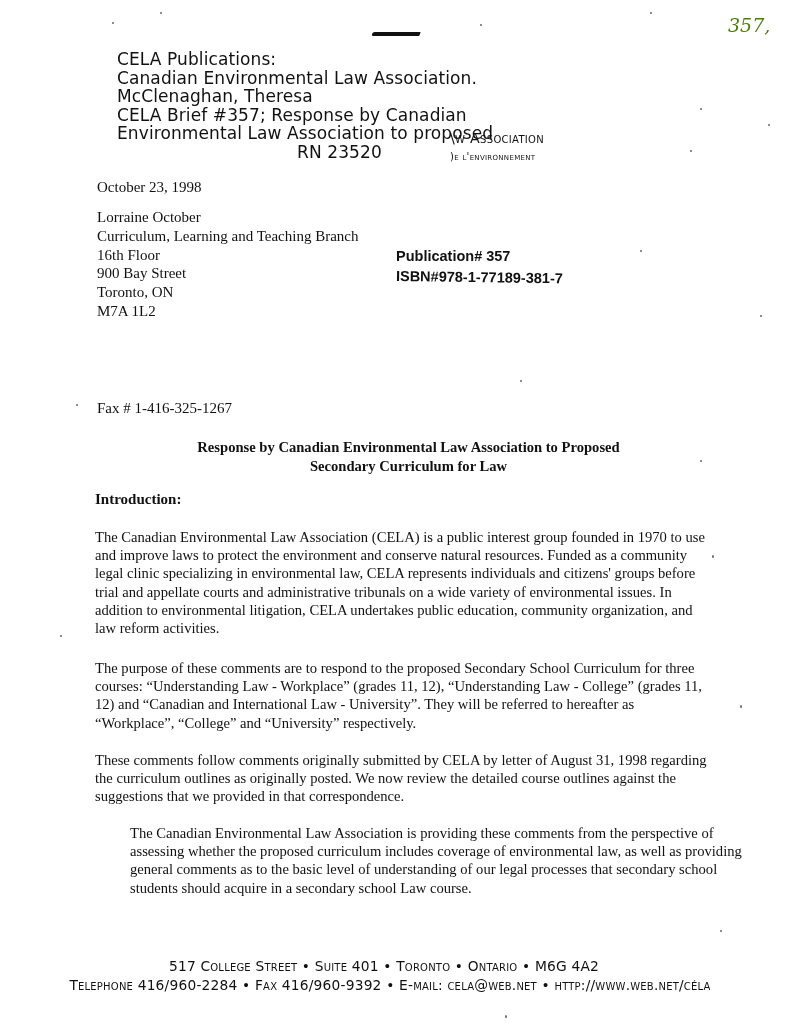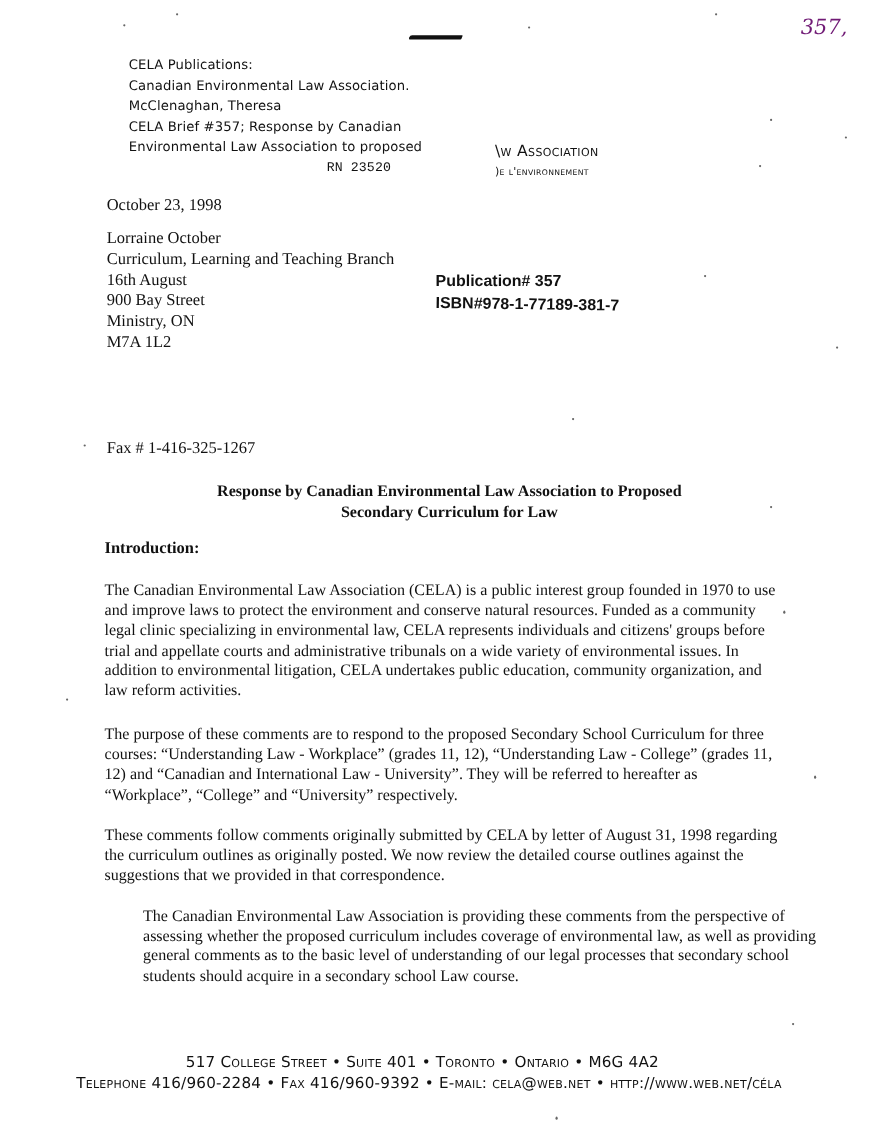--- a/index.html
+++ b/index.html
@@ -2,24 +2,24 @@
 <html><head>
 <meta charset="utf-8">
 <style>
   html, body { margin: 0; padding: 0; background: #ffffff; }
   body { width: 790px; height: 1024px; position: relative; overflow: hidden; color: #111; }
   .abs { position: absolute; }
   .sans { font-family: "DejaVu Sans", "Liberation Sans", sans-serif; }
   .serif { font-family: "Liberation Serif", "DejaVu Serif", serif; }
   .arial { font-family: "Liberation Sans", sans-serif; }
 
-  #label-block { left: 117px; top: 50px; font-size: 12px; line-height: 18.6px; letter-spacing: 0.1px; }
-  #label-block .rn { padding-left: 180px; font-family: Liberation Mono, monospace; }
+  #label-block { left: 117px; top: 50px; font-size: 17px; line-height: 18.6px; letter-spacing: 0.1px; }
+  #label-block .rn { padding-left: 180px; }
 
-  #handwritten { left: 728px; top: 14px; font-family: "DejaVu Serif", serif; font-style: italic; font-size: 19px; color: #701a75; text-align: right; }
+  #handwritten { left: 728px; top: 14px; font-family: "DejaVu Serif", serif; font-style: italic; font-size: 19px; color: #4d7c0f; text-align: right; }
   #smear { left: 372px; top: 32px; width: 48px; height: 4px; background: #111; border-radius: 3px 1px 1px 3px; transform: skewX(-20deg); }
 
   #letterhead-1 { left: 450px; top: 130px; font-size: 14.2px; font-variant: small-caps; letter-spacing: 0.3px; }
   #letterhead-2 { left: 450px; top: 151px; font-size: 10px; font-variant: small-caps; letter-spacing: 0.3px; }
 
   #date { left: 97px; top: 179px; font-size: 15px; }
 
   #address { left: 97px; top: 208px; font-size: 15px; line-height: 18.8px; }
 
   #pub-block { left: 396px; top: 246px; font-size: 14.5px; font-weight: bold; line-height: 20px; }
@@ -60,23 +60,23 @@
 </div>
 
 <div id="letterhead-1" class="abs sans">\w Association</div>
 <div id="letterhead-2" class="abs sans">)e l'environnement</div>
 
 <div id="date" class="abs serif">October 23, 1998</div>
 
 <div id="address" class="abs serif">
   <div>Lorraine October</div>
   <div>Curriculum, Learning and Teaching Branch</div>
-  <div>16th August</div>
+  <div>16th Floor</div>
   <div>900 Bay Street</div>
-  <div>Ministry, ON</div>
+  <div>Toronto, ON</div>
   <div>M7A 1L2</div>
 </div>
 
 <div id="pub-block" class="abs arial">
   <span style="display:block">Publication# 357</span>
   <span class="isbn">ISBN#978-1-77189-381-7</span>
 </div>
 
 <div id="fax" class="abs serif">Fax # 1-416-325-1267</div>
 

